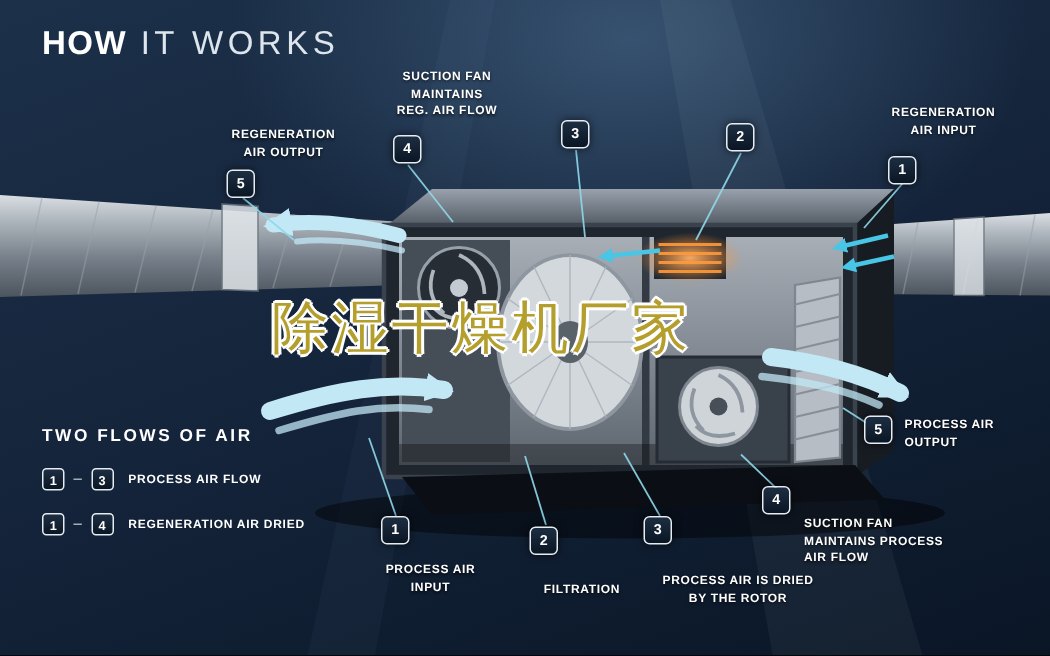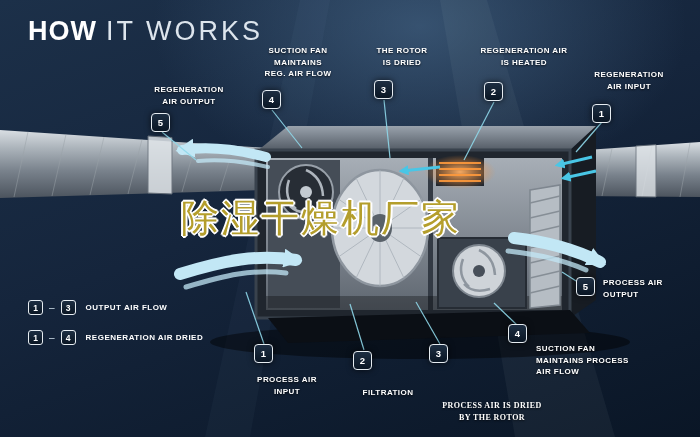--- a/index.html
+++ b/index.html
@@ -5,21 +5,21 @@
   html,body { margin:0; padding:0; background:#000; }
   .stage {
     position:relative; width:700px; height:437px; overflow:hidden;
     font-family:"Liberation Sans", sans-serif;
     background:
       radial-gradient(ellipse 430px 270px at 60% 6%, rgba(80,115,150,.55) 0%, rgba(30,50,75,0) 62%),
       linear-gradient(160deg, #1c3049 0%, #15253c 45%, #0a1626 100%);
   }
   svg.illustration { position:absolute; left:0; top:0; z-index:1; }
 
-  .title { position:absolute; left:28px; top:16px; z-index:6; color:#fff; font-size:27px; }
+  .title { position:absolute; left:28px; top:16px; z-index:6; color:#fff; font-size:22px; }
   .title .primary { font-weight:800; letter-spacing:1px; margin-right:9px; }
   .title .secondary { font-weight:300; letter-spacing:3px; color:#dde5ed; }
 
   .watermark {
     position:absolute; left:181px; top:193px; z-index:7;
     font-size:38px; font-weight:normal; letter-spacing:2px; color:#b49e2c;
     text-shadow:-2px 0 #fff, 2px 0 #fff, 0 -2px #fff, 0 2px #fff,
                 -1px -1px #fff, 1px 1px #fff, -1px 1px #fff, 1px -1px #fff;
     white-space:nowrap;
   }
@@ -38,21 +38,21 @@
     display:flex; align-items:center; justify-content:center;
     box-shadow:0 0 6px rgba(0,0,0,.65);
   }
   .l0 { left:137px; top:84px;  width:104px; }  .b0 { left:151px; top:113px; }
   .l1 { left:250px; top:45px;  width:96px;  }  .b1 { left:262px; top:90px;  }
   .l2 { left:362px; top:45px;  width:80px;  }  .b2 { left:374px; top:80px;  }
   .l3 { left:472px; top:45px;  width:104px; }  .b3 { left:484px; top:82px;  }
   .l4 { left:582px; top:69px;  width:94px;  }  .b4 { left:592px; top:104px; }
   .l5 { left:603px; top:277px; width:70px; text-align:left; }  .b5 { left:576px; top:277px; }
   .l6 { left:536px; top:343px; width:98px; text-align:left; }  .b6 { left:508px; top:324px; }
-  .l7 { left:428px; top:400px; width:128px;font-family:Liberation Serif, serif; }  .b7 { left:429px; top:344px; }
+  .l7 { left:428px; top:381px; width:128px; }  .b7 { left:429px; top:344px; }
   .l8 { left:353px; top:387px; width:70px;  }  .b8 { left:353px; top:351px; }
   .l9 { left:250px; top:374px; width:74px;  }  .b9 { left:254px; top:344px; }
 
   .legend { position:absolute; left:28px; top:285px; z-index:6; color:#fff; }
   .legend-heading { font-size:11.5px; font-weight:bold; letter-spacing:1.7px; }
   .legend-row { display:flex; align-items:center; gap:6px; margin-top:15px; }
   .legend-badge {
     width:15px; height:15px; box-sizing:border-box; flex:0 0 auto;
     border:1.2px solid #e6ecf1; border-radius:3px;
     background:linear-gradient(180deg,#1d2e42,#0a1624);
@@ -236,26 +236,22 @@
 
   <div class="callout-label l0">REGENERATION
 AIR OUTPUT</div>
   <div class="badge b0">5</div>
 
   <div class="callout-label l1">SUCTION FAN
 MAINTAINS
 REG. AIR FLOW</div>
   <div class="badge b1">4</div>
 
-  <div class="callout-label l2">THE ROTOR
-IS DRIED</div>
   <div class="badge b2">3</div>
 
-  <div class="callout-label l3">REGENERATION AIR
-IS HEATED</div>
   <div class="badge b3">2</div>
 
   <div class="callout-label l4">REGENERATION
 AIR INPUT</div>
   <div class="badge b4">1</div>
 
   <div class="callout-label l5">PROCESS AIR
 OUTPUT</div>
   <div class="badge b5">5</div>
 
@@ -269,25 +265,26 @@
   <div class="badge b7">3</div>
 
   <div class="callout-label l8">FILTRATION</div>
   <div class="badge b8">2</div>
 
   <div class="callout-label l9">PROCESS AIR
 INPUT</div>
   <div class="badge b9">1</div>
 
   <div class="legend">
+    <div class="legend-heading">TWO FLOWS OF AIR</div>
     <div class="legend-row">
       <span class="legend-badge">1</span>
       <span class="legend-sep">–</span>
       <span class="legend-badge">3</span>
-      <span class="legend-label">OUTPUT AIR FLOW</span>
+      <span class="legend-label">PROCESS AIR FLOW</span>
     </div>
     <div class="legend-row">
       <span class="legend-badge">1</span>
       <span class="legend-sep">–</span>
       <span class="legend-badge">4</span>
       <span class="legend-label">REGENERATION AIR DRIED</span>
     </div>
   </div>
 
 </div>

